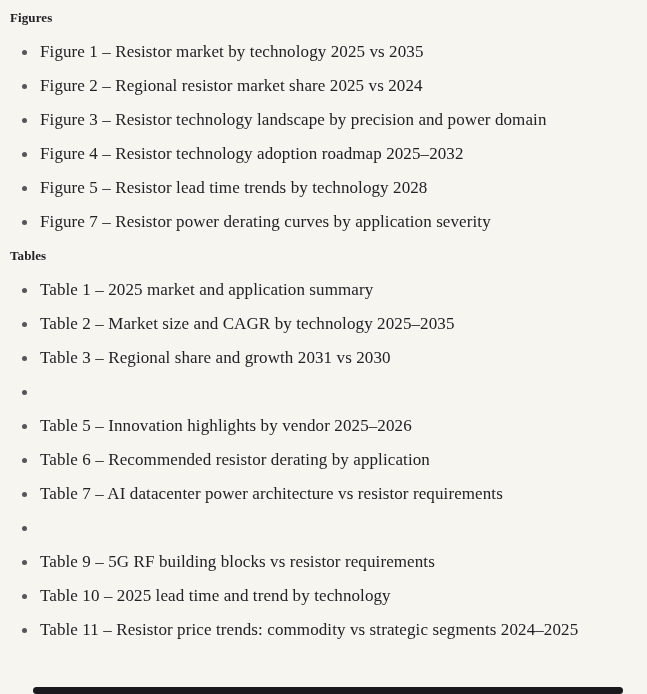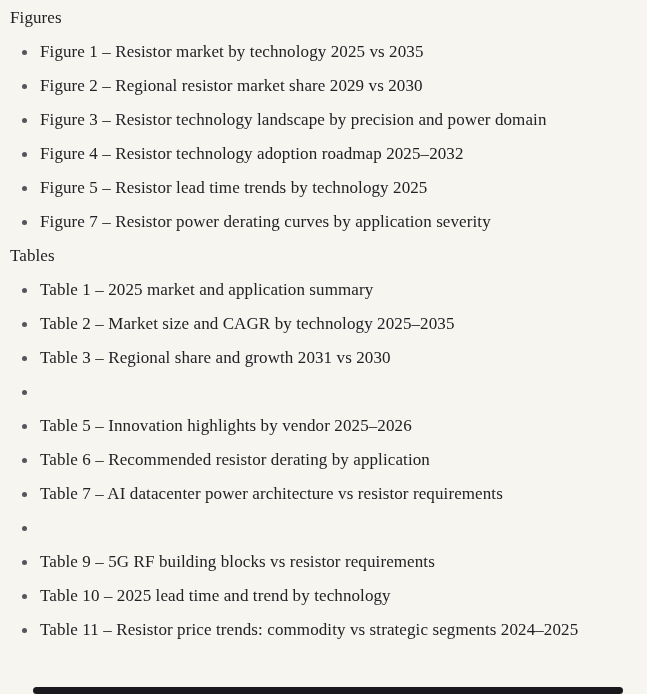--- a/index.html
+++ b/index.html
@@ -15,22 +15,22 @@
     position: relative;
     overflow: hidden;
   }
   .toc {
     padding: 1px 8px 0 10px;
   }
   .toc-heading {
     margin: 0;
     height: 34px;
     line-height: 34px;
-    font-size: 17px;
-    font-weight: 400;
+    font-size: 13px;
+    font-weight: 700;
     letter-spacing: 0.1px;
   }
   .toc-list {
     list-style: none;
     margin: 0;
     padding: 0;
   }
   .toc-list li {
     height: 34px;
     display: flex;
@@ -66,33 +66,33 @@
 
   <h2 class="toc-heading">Figures</h2>
 
   <ul class="toc-list">
     <li>
       <span class="bullet"></span>
       <span class="item-text">Figure 1 – Resistor market by technology 2025 vs 2035</span>
     </li>
     <li>
       <span class="bullet"></span>
-      <span class="item-text">Figure 2 – Regional resistor market share 2029 vs 2030</span>
+      <span class="item-text">Figure 2 – Regional resistor market share 2025 vs 2024</span>
     </li>
     <li>
       <span class="bullet"></span>
       <span class="item-text">Figure 3 – Resistor technology landscape by precision and power domain</span>
     </li>
     <li>
       <span class="bullet"></span>
       <span class="item-text">Figure 4 – Resistor technology adoption roadmap 2025–2032</span>
     </li>
     <li>
       <span class="bullet"></span>
-      <span class="item-text">Figure 5 – Resistor lead time trends by technology 2025</span>
+      <span class="item-text">Figure 5 – Resistor lead time trends by technology 2028</span>
     </li>
     <li>
       <span class="bullet"></span>
       <span class="item-text">Figure 7 – Resistor power derating curves by application severity</span>
     </li>
   </ul>
 
   <h2 class="toc-heading">Tables</h2>
 
   <ul class="toc-list">

